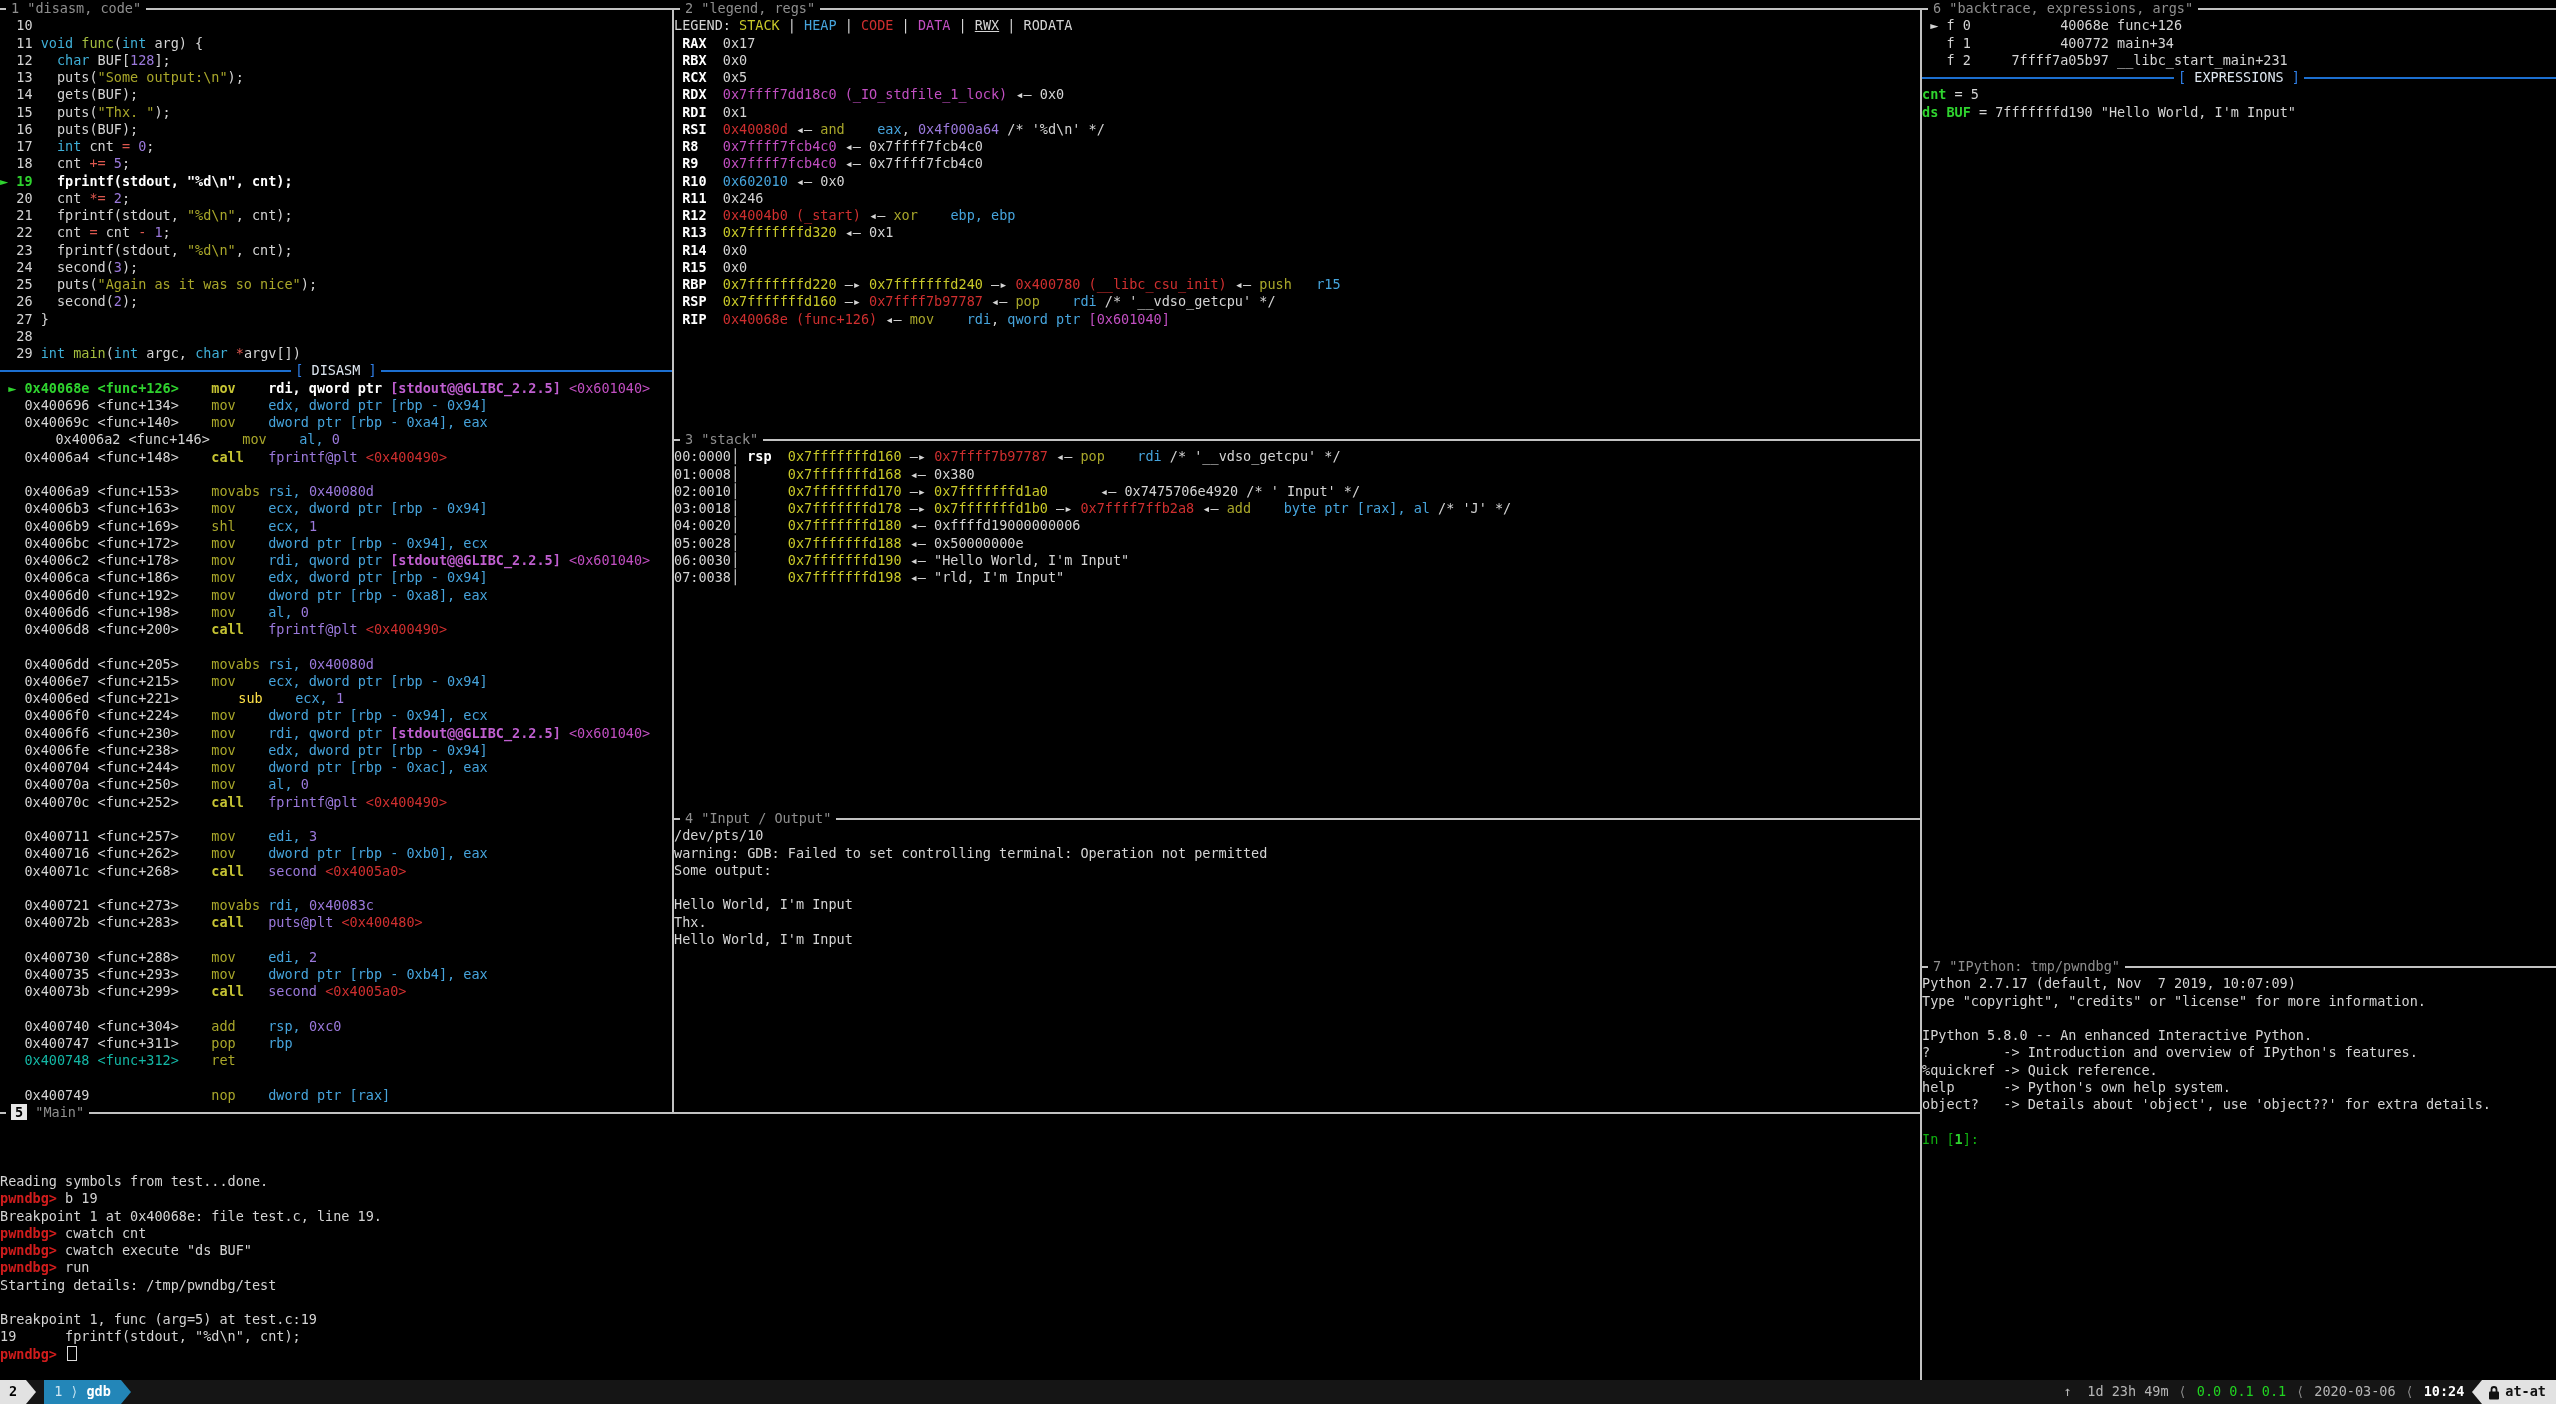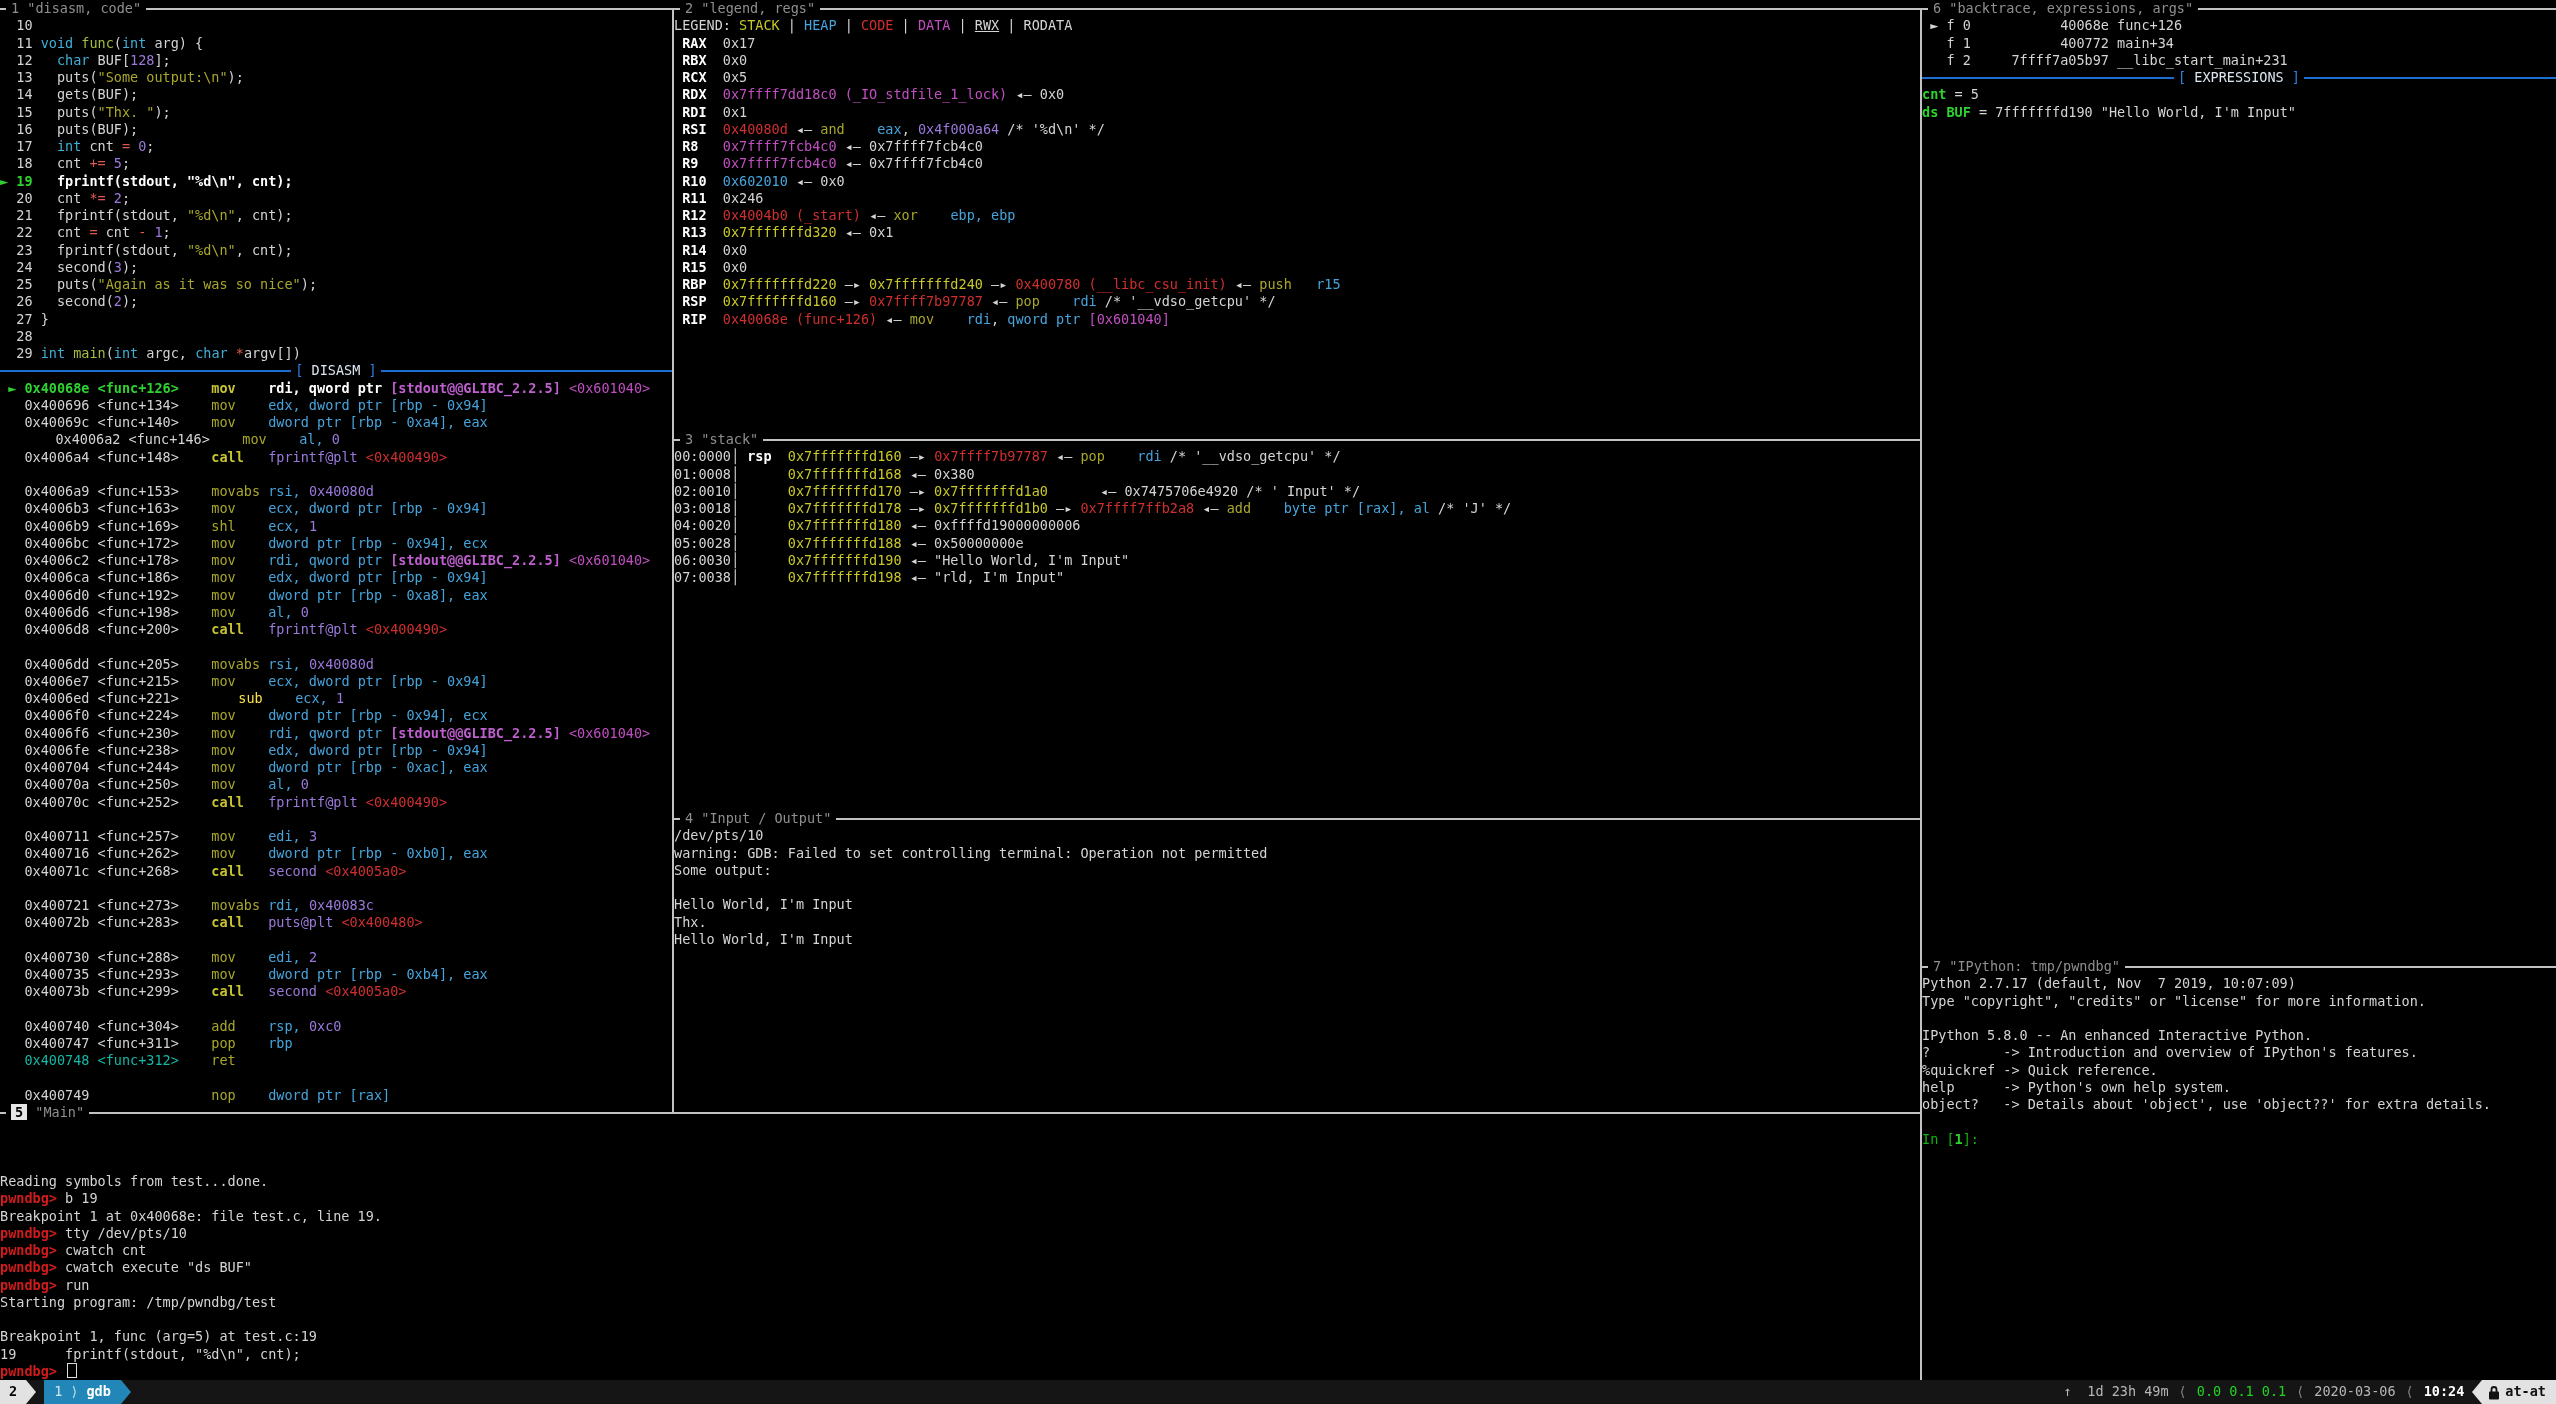--- a/index.html
+++ b/index.html
@@ -189,25 +189,24 @@
     <div class="ptitle">
       <span class="tlab"><span class="inv">5</span> <span>"Main"</span></span>
     </div>
     <div class="plines">
         <div class="ln">&nbsp;</div>
         <div class="ln">&nbsp;</div>
         <div class="ln">&nbsp;</div>
         <div class="ln"><span style="color: rgb(212, 212, 212);">Reading symbols from test...done.</span></div>
         <div class="ln"><span style="color: rgb(208, 28, 28); font-weight: bold;">pwndbg&gt; </span><span style="color: rgb(212, 212, 212);">b 19</span></div>
         <div class="ln"><span style="color: rgb(212, 212, 212);">Breakpoint 1 at 0x40068e: file test.c, line 19.</span></div>
-        <div class="ln"><span style="color: rgb(208, 28, 28); font-weight: bold;">pwndbg&gt; </span><span style="color: rgb(212, 212, 212);">tty /dev/pts/10</span></div>
         <div class="ln"><span style="color: rgb(208, 28, 28); font-weight: bold;">pwndbg&gt; </span><span style="color: rgb(212, 212, 212);">cwatch cnt</span></div>
         <div class="ln"><span style="color: rgb(208, 28, 28); font-weight: bold;">pwndbg&gt; </span><span style="color: rgb(212, 212, 212);">cwatch execute "ds BUF"</span></div>
         <div class="ln"><span style="color: rgb(208, 28, 28); font-weight: bold;">pwndbg&gt; </span><span style="color: rgb(212, 212, 212);">run</span></div>
-        <div class="ln"><span style="color: rgb(212, 212, 212);">Starting program: /tmp/pwndbg/test</span></div>
+        <div class="ln"><span style="color: rgb(212, 212, 212);">Starting details: /tmp/pwndbg/test</span></div>
         <div class="ln">&nbsp;</div>
         <div class="ln"><span style="color: rgb(212, 212, 212);">Breakpoint 1, func (arg=5) at test.c:19</span></div>
         <div class="ln"><span style="color: rgb(212, 212, 212);">19      fprintf(stdout, "%d\n", cnt);</span></div>
         <div class="ln"><span style="color: rgb(208, 28, 28); font-weight: bold;">pwndbg&gt; </span><span class="cursor"></span></div>
       </div>
   </div>
 
   <div class="pane" style="left:1922px;top:0;width:634px;height:958px;">
     <div class="ptitle">
       <span class="tlab"><span>6</span> <span>"backtrace, expressions, args"</span></span>

